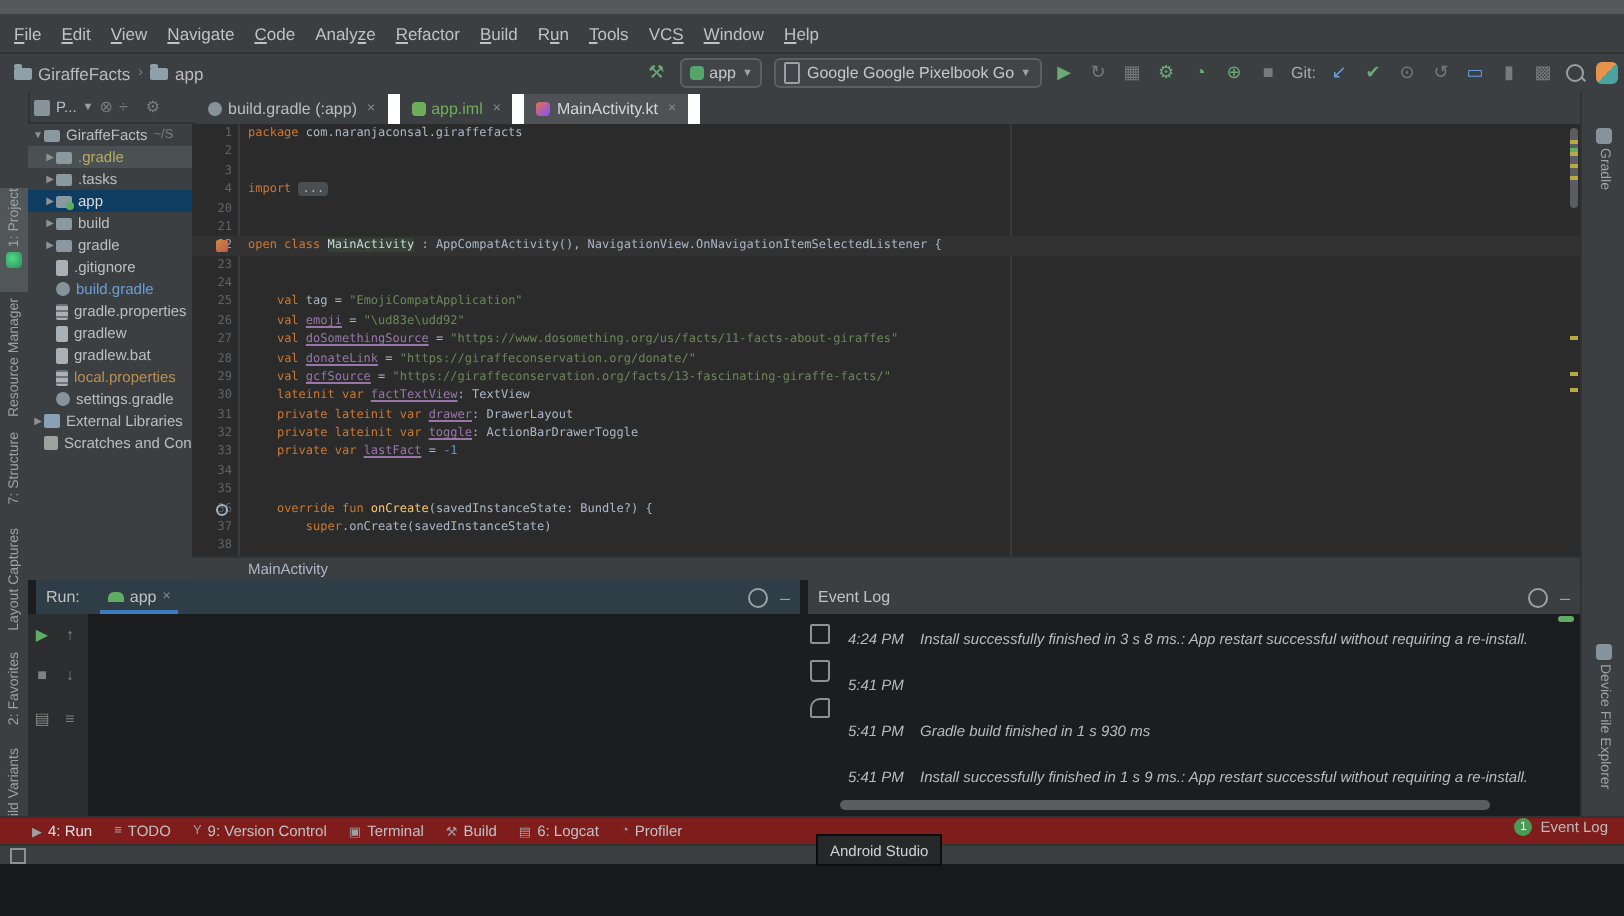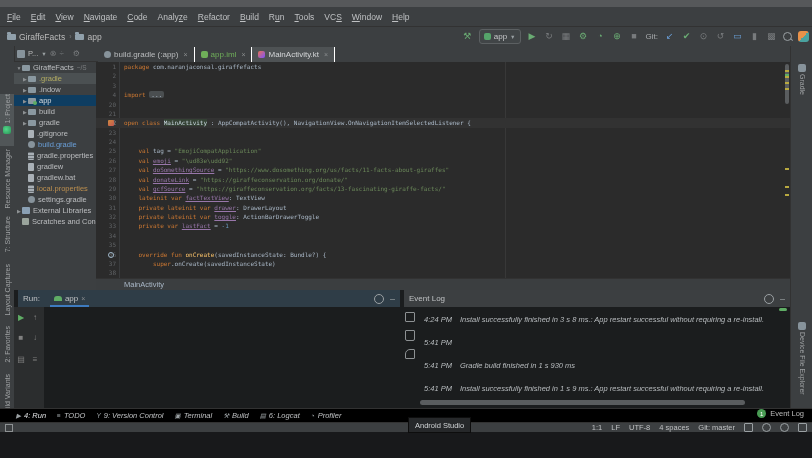--- a/index.html
+++ b/index.html
@@ -27,21 +27,21 @@
   .sq-green{width:7px;height:7px;border-radius:2px;background:#55a46a;display:inline-block;}
   .phone-ico{width:6px;height:9px;border:1px solid #9aa0a3;border-radius:1px;display:inline-block;}
   .search-ring{width:7px;height:7px;border:1.4px solid #9aa0a3;border-radius:50%;display:inline-block;position:relative;}
   .search-ring::after{content:"";position:absolute;left:6px;top:6px;width:3px;height:1.4px;background:#9aa0a3;transform:rotate(45deg);}
   .avatar{width:11px;height:11px;border-radius:3px;background:linear-gradient(135deg,#e8924a 0 50%,#4aa3a0 50% 100%);}
   
   #projhdr{left:14px;top:46px;width:84px;height:16px;background:#3c3f41;border-bottom:1px solid #323232;
            display:flex;align-items:center;gap:3px;padding-left:3px;box-sizing:border-box;font-size:7.5px;}
   #tabrow{left:98px;top:46px;width:692px;height:16px;background:#3c3f41;border-bottom:1px solid #323232;
           display:flex;align-items:flex-end;}
-  .etab{display:flex;align-items:center;gap:3px;height:15px;padding:0 6px;font-size:8px;color:#bbbdbf;border-right:1px solid #ffffff;}
+  .etab{display:flex;align-items:center;gap:3px;height:15px;padding:0 6px;font-size:8px;color:#bbbdbf;border-right:6px solid #ffffff;}
   .etab.active{background:#4e5254;color:#d4d6d8;}
   .etab .x{color:#8a8d8f;font-size:7px;margin-left:2px;}
   .fico{display:inline-block;width:7px;height:7px;border-radius:2px;}
   .fico.gradle{background:#87939b;border-radius:50%;}
   .fico.module{background:#6fae59;}
   .fico.kotlin{background:linear-gradient(135deg,#e8704f,#7f52ff);}
   
   #lstrip{left:0;top:46px;width:14px;height:386px;background:#3c3f41;border-right:1px solid #323232;}
   #rstrip{left:790px;top:46px;width:22px;height:362px;background:#3c3f41;border-left:1px solid #323232;}
   .vtextL{writing-mode:vertical-rl;transform:rotate(180deg);font-size:7px;color:#9fa2a4;}
@@ -106,22 +106,22 @@
   .evi{width:8px;height:8px;border:1px solid #8d9193;border-radius:1px;}
   .evi.trash{border-radius:1px 1px 2px 2px;height:9px;}
   .evi.wrench{border-radius:50% 1px 1px 1px;}
   #evlist{position:absolute;left:24px;top:25px;right:10px;display:flex;flex-direction:column;gap:14px;
           font-size:7.5px;color:#b8bcbf;}
   .evrow{display:flex;white-space:nowrap;overflow:hidden;font-style:italic;}
   .evtime{flex:none;width:36px;}
   .ev-hscroll{position:absolute;left:20px;bottom:3px;width:325px;height:5px;background:#5a5d5f;border-radius:3px;}
   .ev-vthumb{position:absolute;right:3px;top:18px;width:8px;height:3px;background:#5fad65;border-radius:2px;}
   
-  #twbar{left:0;top:408px;width:812px;height:14px;background:#000000;border-top:1px solid #323232;
-         display:flex;align-items:center;gap:11px;padding-left:16px;box-sizing:border-box;font-size:7.5px;font-style:italic;}
+  #twbar{left:0;top:408px;width:812px;height:14px;background:#7f1d1d;border-top:1px solid #323232;
+         display:flex;align-items:center;gap:11px;padding-left:16px;box-sizing:border-box;font-size:7.5px;}
   .twitem{display:flex;align-items:center;gap:3px;color:#bfc1c3;}
   .twitem .ic{font-size:6.5px;color:#9aa0a3;}
   .twitem.on{color:#e0e2e4;}
   #ev-btn{position:absolute;right:8px;top:409px;display:flex;align-items:center;gap:4px;font-size:7.5px;}
   .badge{width:9px;height:9px;border-radius:50%;background:#499c54;color:#fff;font-size:6px;display:flex;align-items:center;justify-content:center;}
   #statusbar{left:0;top:422px;width:812px;height:10px;background:#3c3f41;border-top:1px solid #323232;
              display:flex;align-items:center;font-size:7.5px;color:#bfc1c3;padding:0 5px;box-sizing:border-box;}
   .st-ico{width:6px;height:6px;border:1px solid #8d9193;margin-right:5px;}
   #st-right{margin-left:auto;display:flex;align-items:center;gap:9px;}
   .st-mini{width:7px;height:7px;border-radius:50%;border:1px solid #9aa0a3;}
@@ -164,20 +164,25 @@
         <span class="ico-folder"></span>
         <span>app</span>
       </span>
     </div>
 
   <div class="abs" id="toolbar">
     <span class="tbi g">⚒</span>
     <span class="box">
       <span class="sq-green"></span>
       <span>app</span>
+      <span class="caret-dn">▼</span>
+    </span>
+    <span class="box">
+      <span class="phone-ico"></span>
+      <span>Google Google Pixelbook Go</span>
       <span class="caret-dn">▼</span>
     </span>
     <span class="tbi g">▶</span>
     <span class="tbi dim">↻</span>
     <span class="tbi dim">▦</span>
     <span class="tbi g">⚙</span>
     <span class="tbi g">◔</span>
     <span class="tbi g">⊕</span>
     <span class="tbi dim">■</span>
     <span style="font-size:8px;color:#a8abad;">Git:</span>
@@ -259,21 +264,21 @@
         <span class="tsfx">~/S</span>
       </div>
       <div class="trow" style="padding-left: 8px; background: rgb(75, 80, 82);">
         <span class="arr">▶</span>
         <span class="ti folder"></span>
         <span style="color: rgb(179, 172, 98);">.gradle</span>
       </div>
       <div class="trow" style="padding-left: 8px;">
         <span class="arr">▶</span>
         <span class="ti folder"></span>
-        <span>.indow</span>
+        <span>.tasks</span>
       </div>
       <div class="trow sel" style="padding-left: 8px;">
         <span class="arr">▶</span>
         <span class="ti module"></span>
         <span>app</span>
       </div>
       <div class="trow" style="padding-left: 8px;">
         <span class="arr">▶</span>
         <span class="ti folder"></span>
         <span>build</span>
@@ -460,31 +465,20 @@
         <span>Profiler</span>
       </span>
     </div>
   <div id="ev-btn">
     <span class="badge">1</span>
     <span>Event Log</span>
   </div>
 
   <div class="abs" id="statusbar">
     <span class="st-ico"></span>
-    <span id="st-right">
-        <span>1:1</span>
-        <span>LF</span>
-        <span>UTF-8</span>
-        <span>4 spaces</span>
-        <span>Git: master</span>
-        <span class="st-mini sq"></span>
-        <span class="st-mini"></span>
-        <span class="st-mini"></span>
-        <span class="st-mini sq"></span>
-      </span>
   </div>
 
   <div class="abs" id="taskbar">
     
     
     
     
     
     
     

